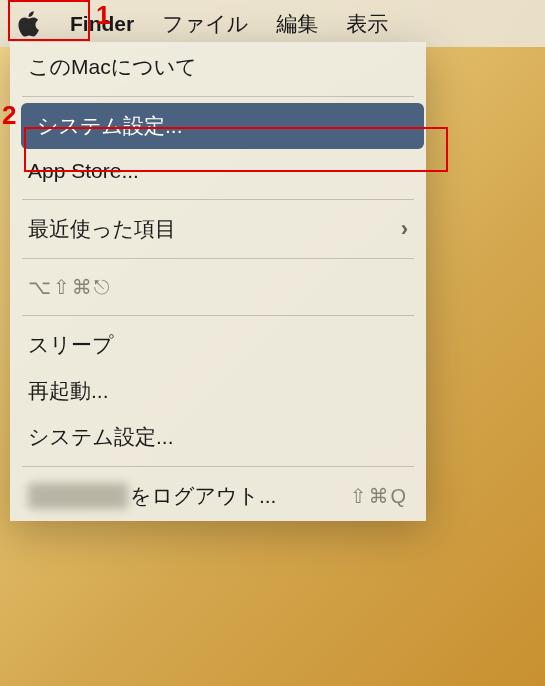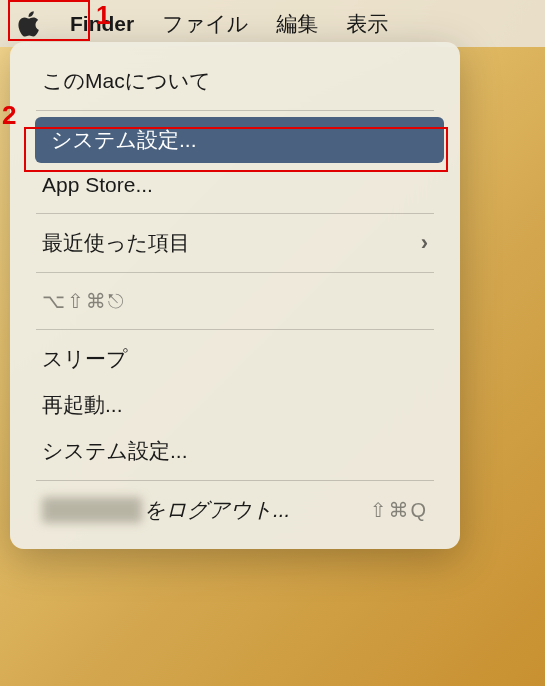--- a/index.html
+++ b/index.html
@@ -49,26 +49,26 @@
       left: 96px;
       color: #e00000;
       font-size: 26px;
       font-weight: 700;
       pointer-events: none;
     }
     .dropdown {
       position: absolute;
       top: 42px;
       left: 10px;
-      width: 450px;
+      width: 416px;
       background: rgba(238, 236, 226, 0.95);
       backdrop-filter: blur(30px);
-      border-radius: 14px;
+      border-radius: 0;
       box-shadow: 0 10px 40px rgba(0,0,0,0.25);
-      padding: 16px;
+      padding: 2px;
     }
     .menu-item {
       display: flex;
       align-items: center;
       justify-content: space-between;
       padding: 9px 16px;
       font-size: 21px;
       color: #1a1a1a;
       border-radius: 6px;
       cursor: default;
@@ -118,21 +118,21 @@
     }
     .annotation-2-label {
       position: absolute;
       top: 100px;
       left: 2px;
       color: #e00000;
       font-size: 26px;
       font-weight: 700;
       pointer-events: none;
     }
-    .logout-label { display: flex; align-items: center; font-style: italic; }
+    .logout-label { display: flex; align-items: center; }
   </style>
 </head>
 <body>
 
 <div class="menubar">
   <div class="apple-logo">
     <svg viewBox="0 0 24 28">
         <path d="M19.5 14.8c0-3.2 2.6-4.7 2.7-4.8-1.5-2.2-3.8-2.5-4.6-2.5-1.9-.2-3.8 1.1-4.8 1.1-1 0-2.5-1.1-4.1-1.1-2.1 0-4.1 1.2-5.2 3.1-2.2 3.9-.6 9.6 1.6 12.8 1.1 1.5 2.3 3.2 4 3.2 1.6-.1 2.2-1 4.1-1 1.9 0 2.5 1 4.1 1 1.7 0 2.8-1.6 3.8-3.1 1.2-1.8 1.7-3.5 1.7-3.6-.1 0-3.3-1.3-3.3-5.1zM16.4 5.2c.9-1.1 1.5-2.5 1.3-4-1.3.1-2.9.9-3.8 1.9-.8.9-1.5 2.4-1.3 3.8 1.4.1 2.9-.7 3.8-1.7z"></path>
       </svg>
   </div>

